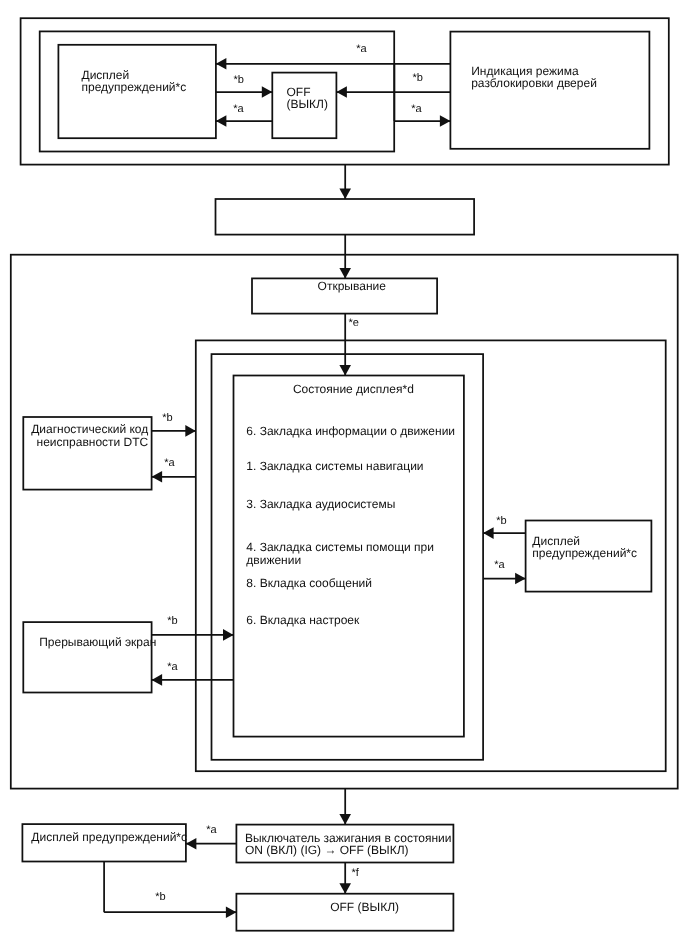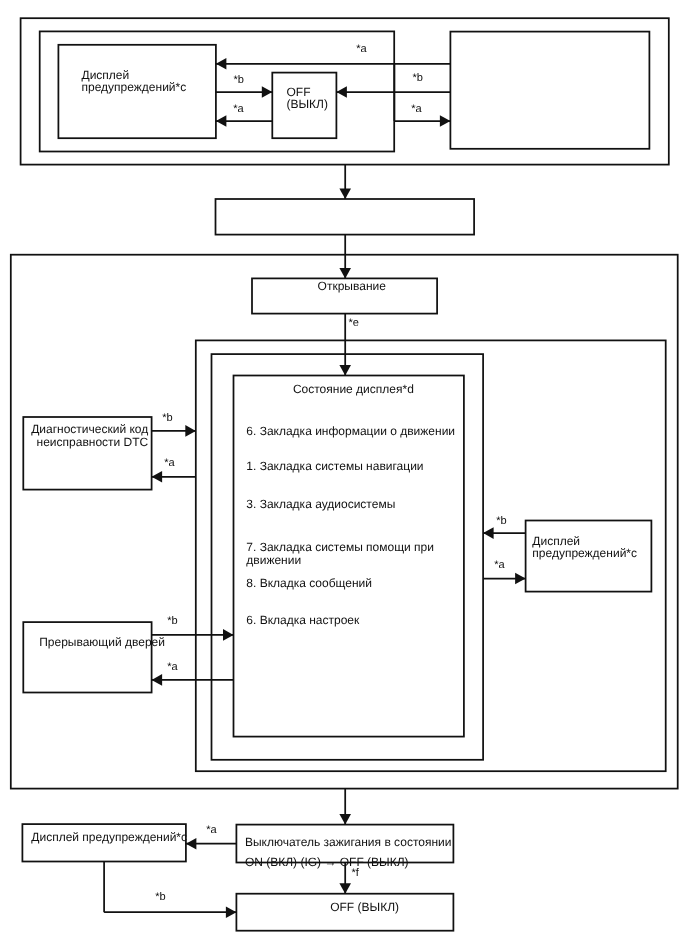--- a/index.html
+++ b/index.html
@@ -75,47 +75,49 @@
     <path d="M 345.20 893.70 L 339.40 883.20 L 351.00 883.20 Z"></path>
     <line x1="104.10" y1="861.50" x2="104.10" y2="912.20"></line>
     <line x1="104.10" y1="912.20" x2="236.40" y2="912.20"></line>
     <path d="M 236.40 912.20 L 225.90 906.40 L 225.90 918.00 Z"></path>
   </svg>
 
   <div class="tx" style="left:81.50px;top:68.77px;">Дисплей
 предупреждений*c</div>
   <div class="tx" style="left:286.50px;top:85.57px;">OFF
 (ВЫКЛ)</div>
+  <div class="tx" style="left:471.20px;top:64.67px;">Индикация режима
+разблокировки дверей</div>
   <div class="note" style="left:356.20px;top:43.65px">*a</div>
   <div class="note" style="left:233.40px;top:74.65px">*b</div>
   <div class="note" style="left:233.20px;top:103.85px">*a</div>
   <div class="note" style="left:412.40px;top:72.55px">*b</div>
   <div class="note" style="left:411.20px;top:103.85px">*a</div>
   <div class="tx" style="left:317.60px;top:279.97px;">Открывание</div>
   <div class="note" style="left:348.40px;top:317.55px">*e</div>
   <div class="tx" style="left:292.90px;top:383.47px;">Состояние дисплея*d</div>
   <div class="tx" style="left:246.30px;top:424.67px;">6. Закладка информации о движении</div>
   <div class="tx" style="left:246.30px;top:460.27px;">1. Закладка системы навигации</div>
   <div class="tx" style="left:246.30px;top:497.57px;">3. Закладка аудиосистемы</div>
-  <div class="tx" style="left:246.30px;top:541.17px;">7. Закладка системы помощи при
+  <div class="tx" style="left:246.30px;top:541.17px;">4. Закладка системы помощи при
 движении</div>
   <div class="tx" style="left:246.30px;top:576.87px;">8. Вкладка сообщений</div>
   <div class="tx" style="left:246.30px;top:614.47px;">6. Вкладка настроек</div>
   <div class="tx" style="left:31.20px;top:423px;text-align:right;">Диагностический код
 неисправности DTC</div>
   <div class="note" style="left:162.30px;top:412.55px">*b</div>
   <div class="note" style="left:164.30px;top:457.65px">*a</div>
-  <div class="tx" style="left:39.20px;top:635.77px;">Прерывающий дверей</div>
+  <div class="tx" style="left:39.20px;top:635.77px;">Прерывающий экран</div>
   <div class="note" style="left:167.30px;top:615.55px">*b</div>
   <div class="note" style="left:167.30px;top:661.85px">*a</div>
   <div class="tx" style="left:532.30px;top:534.87px;">Дисплей
 предупреждений*c</div>
   <div class="note" style="left:496.30px;top:515.65px">*b</div>
   <div class="note" style="left:494.30px;top:559.75px">*a</div>
   <div class="tx" style="left:31.30px;top:830.97px;">Дисплей предупреждений*c</div>
-  <div class="tx" style="left:244.90px;top:832.27px;line-height:20px;">Выключатель зажигания в состоянии
+  <div class="tx" style="left:244.90px;top:832.27px;line-height:12px;">Выключатель зажигания в состоянии
 ON (ВКЛ) (IG) → OFF (ВЫКЛ)</div>
   <div class="tx" style="left:330.20px;top:900.87px;">OFF (ВЫКЛ)</div>
   <div class="note" style="left:206.20px;top:824.65px">*a</div>
   <div class="note" style="left:351.40px;top:867.55px">*f</div>
   <div class="note" style="left:155.30px;top:891.65px">*b</div>
 
 </div>
 
 </body></html>

